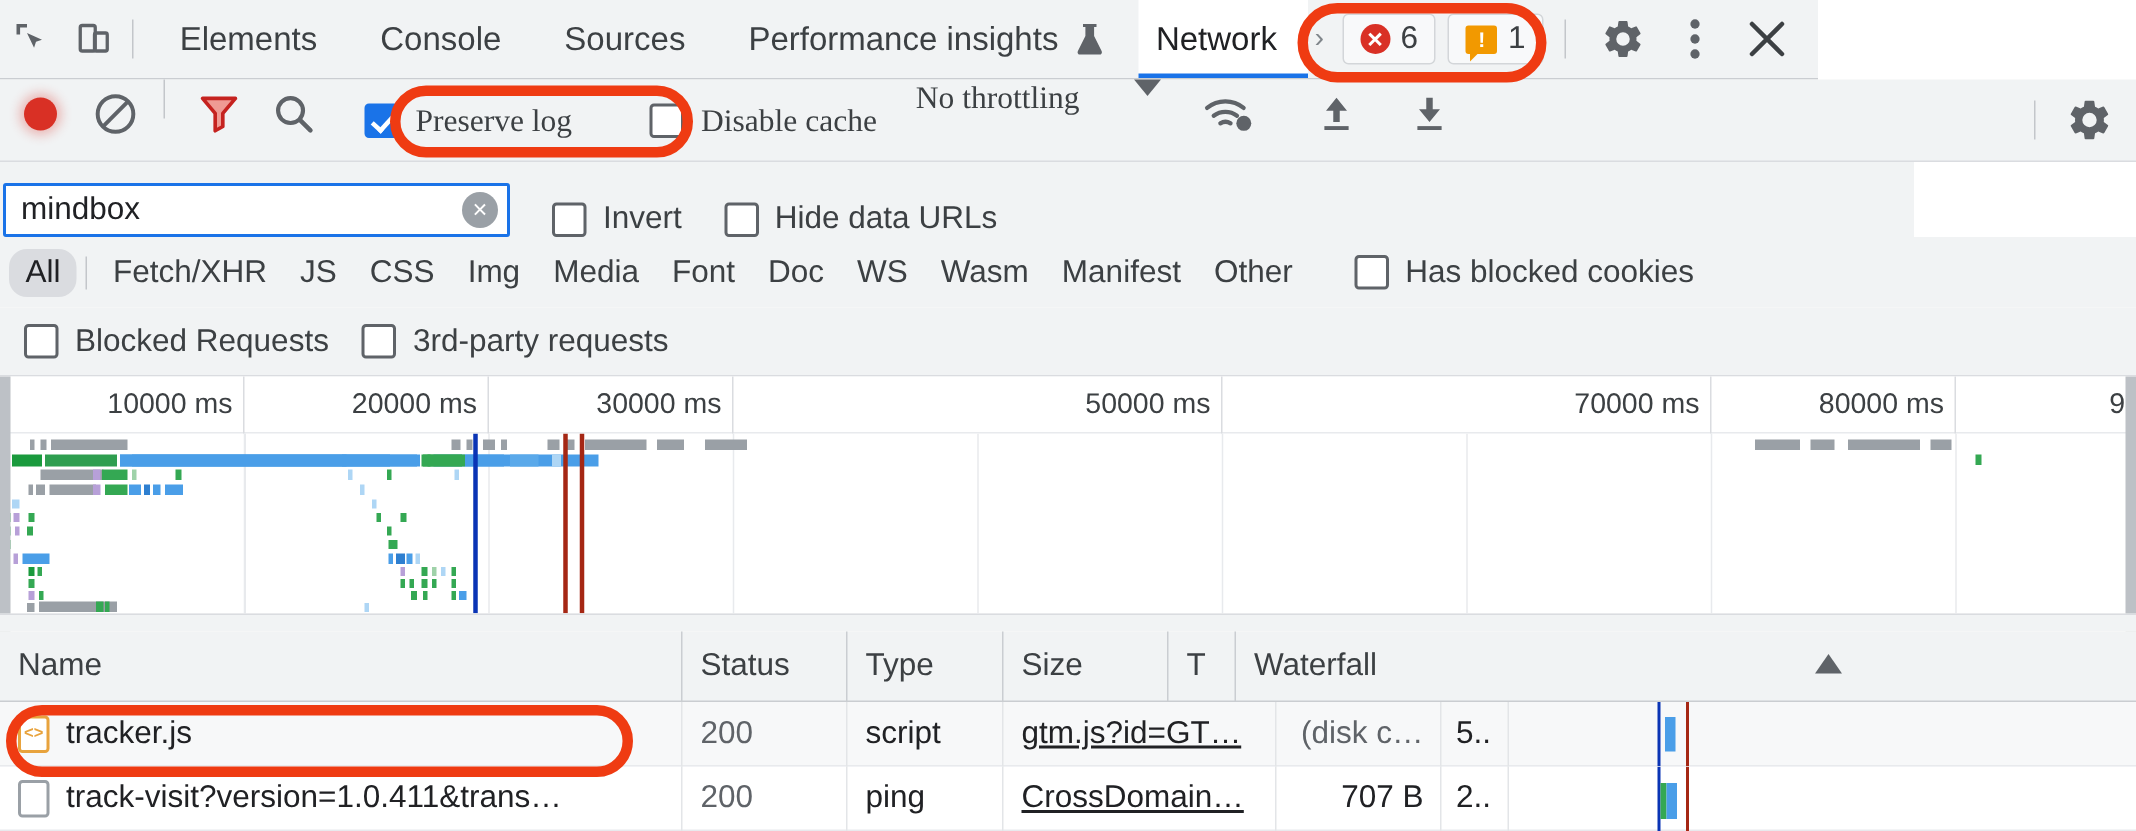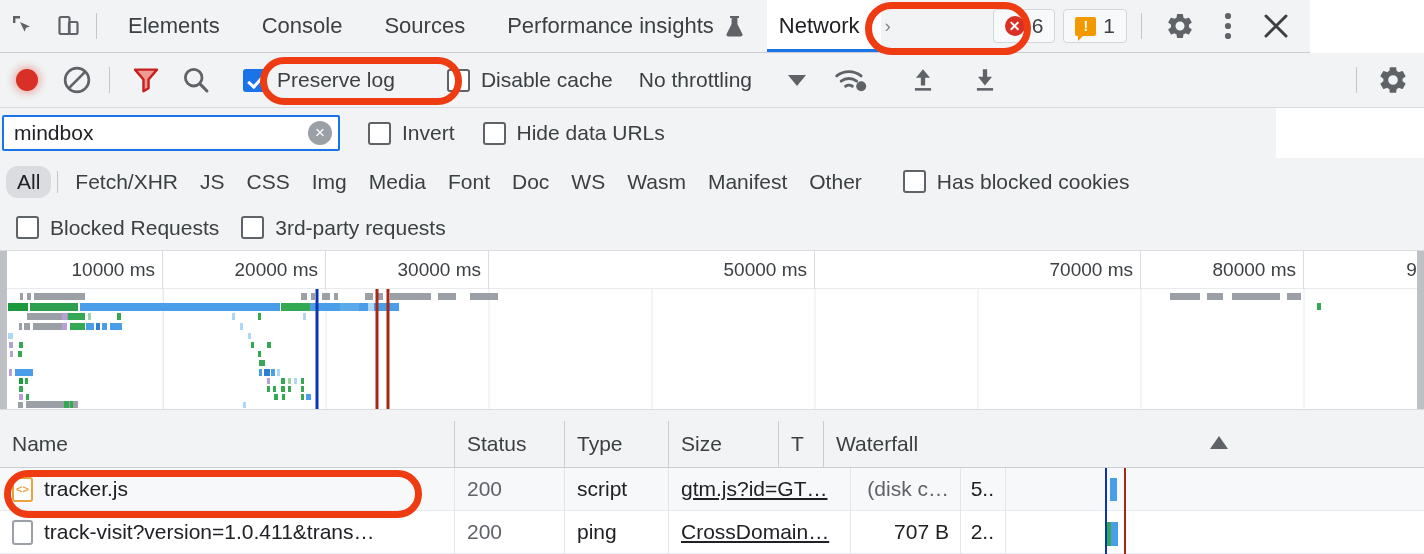--- a/index.html
+++ b/index.html
@@ -6,21 +6,21 @@
   html, body {
     width: 1424px; height: 554px;
     font-family: "Liberation Sans", sans-serif;
     background: #ffffff;
     overflow: hidden;
   }
   #app { position: relative; width: 1424px; height: 554px; background: #fff; }
 
   
   .tabbar {
-    position: absolute; left: 0; top: 0; width: 1310px; height: 53px;
+    position: absolute; left: 0; top: 0; width: 1212px; height: 53px;
     background: #f1f3f4;
     border-bottom: 1px solid #cacdd1;
     display: flex; align-items: center;
   }
   .tb-icon {
     width: 46px; height: 52px;
     display: flex; align-items: center; justify-content: center;
     color: #5f6368;
   }
   .tb-sep {
@@ -71,21 +71,21 @@
   .tb-btn {
     width: 48px; height: 52px; display: flex; align-items: center;
     justify-content: center; color: #5f6368;
   }
   .chev-more { color: #80868b; font-size: 19px; padding: 0 4px; }
 
   
   .nt-row1 {
     position: absolute; left: 0; top: 53px; width: 1424px; height: 55px;
     background: #f1f3f4; border-bottom: 1px solid #dadce0;
-    display: flex; align-items: center;
+    display: flex;  font-family: Liberation Serif, serif;
   }
   .nt-btn {
     width: 46px; height: 46px; display: flex; align-items: center;
     justify-content: center; color: #5f6368; margin-left: 4px;
   }
   .rec-dot {
     width: 22px; height: 22px; border-radius: 50%; background: #d93025;
     box-shadow: 0 0 7px 3px rgba(217,48,37,.30);
   }
   .nt-sep { width: 1px; height: 26px; background: #c3c6ca; margin: 0 9px; }
@@ -106,21 +106,21 @@
   .tri-down {
     width: 0; height: 0; border-left: 9px solid transparent;
     border-right: 9px solid transparent; border-top: 11px solid #5f6368;
     margin-left: 36px;
   }
 
   
   .nt-row2 {
     position: absolute; left: 0; top: 108px; width: 1276px; height: 50px;
     background: #f1f3f4;
-    display: flex; align-items: center;
+    display: flex; align-items: flex-end;
   }
   .filter-input {
     width: 338px; height: 36px; margin-left: 2px;
     border: 2px solid #1a73e8; border-radius: 2px; background: #fff;
     display: flex; align-items: center; padding: 0 6px 0 10px;
   }
   .filter-input input {
     border: none; outline: none; flex: 1; font-size: 21px;
     color: #202124; background: transparent;
     font-family: "Liberation Sans", sans-serif;

